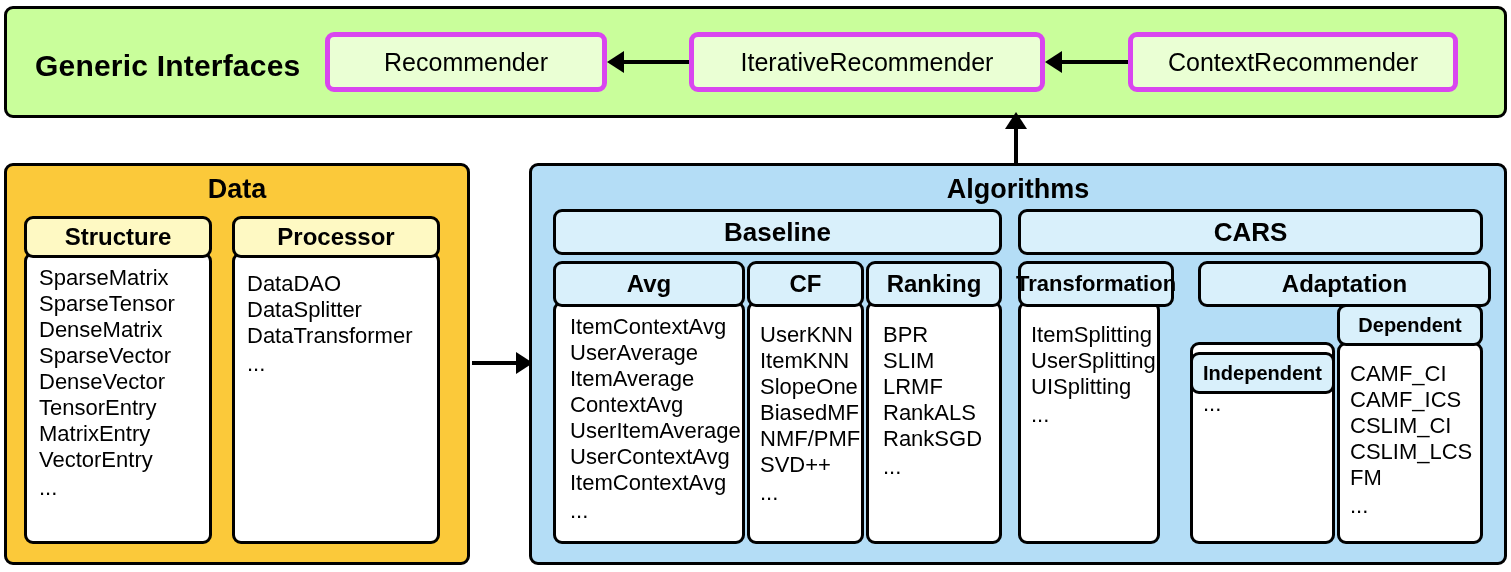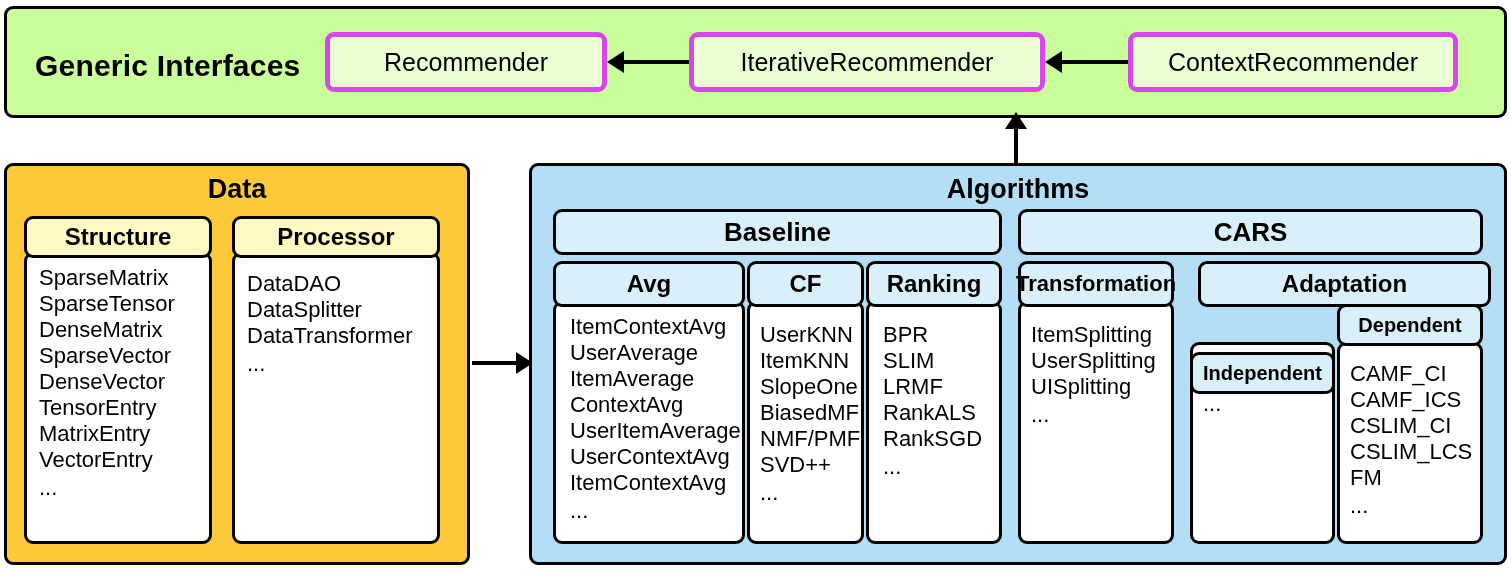--- a/index.html
+++ b/index.html
@@ -189,21 +189,21 @@
       <li>LRMF</li>
       <li>RankALS</li>
       <li>RankSGD</li>
       <li class="ellip">...</li>
     </ul>
   </div>
 
   <div class="ghead hd-blue" style="left:1018px;top:209px;width:465px;height:46px;font-size:26px;">CARS</div>
 
   <div class="ghead hd-blue" style="left:1018px;top:261px;width:156px;height:46px;font-size:22px;">Transformation</div>
-  <div class="gbody" style="left:1018px;top:301px;width:156px;height:243px;">
+  <div class="gbody" style="left:1018px;top:301px;width:142px;height:243px;">
     <ul style="padding:18px 0 0 10px;">
       <li>ItemSplitting</li>
       <li>UserSplitting</li>
       <li>UISplitting</li>
       <li class="ellip">...</li>
     </ul>
   </div>
 
   <div class="ghead hd-blue" style="left:1190px;top:261px;width:293px;height:46px;font-size:24px;margin-left:8px;">Adaptation</div>
 

